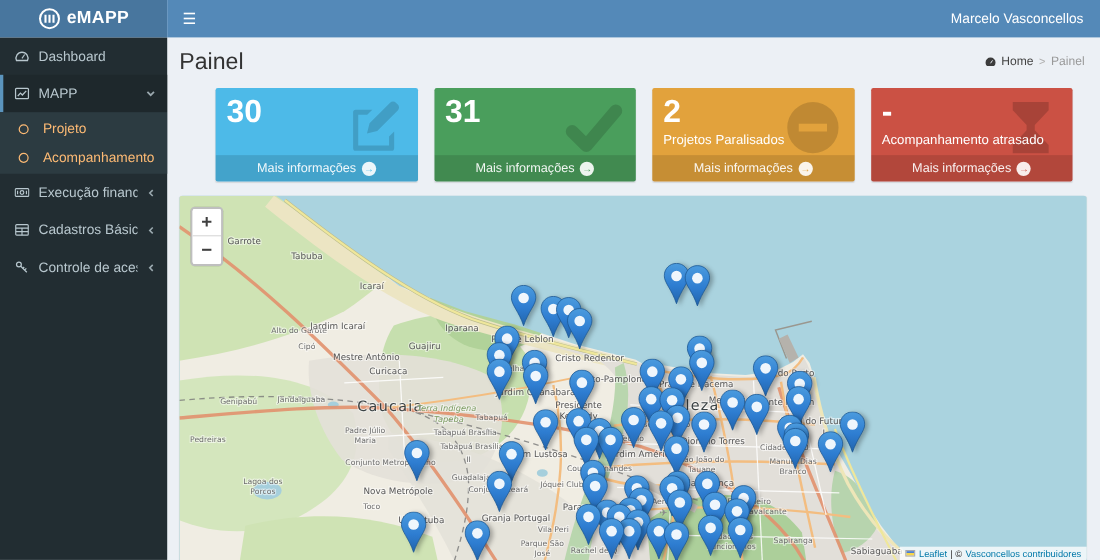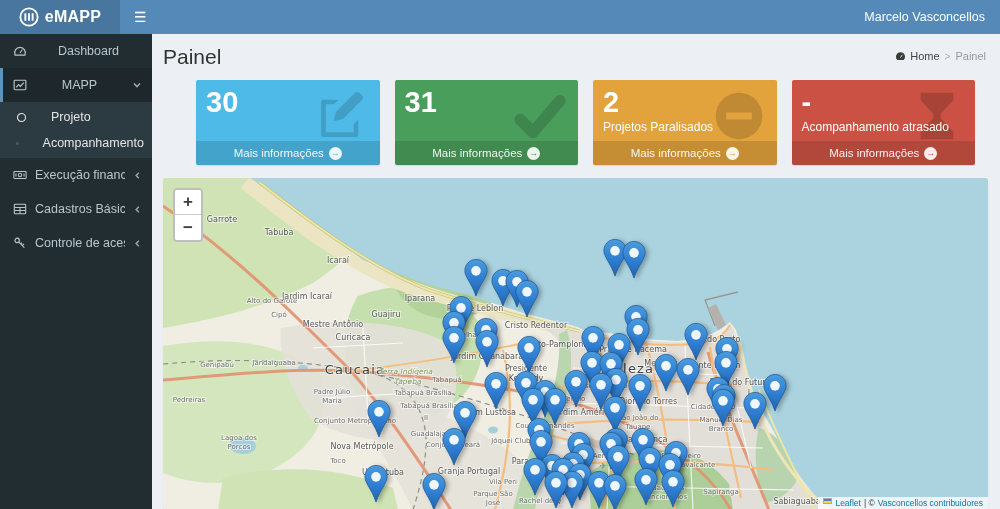--- a/index.html
+++ b/index.html
@@ -1,35 +1,35 @@
 <!DOCTYPE html>
 <html><head>
 <meta charset="utf-8">
 <style>
   * { margin:0; padding:0; box-sizing:border-box; }
   html,body { width:1000px; height:509px; overflow:hidden;
     font-family:"Liberation Sans","DejaVu Sans",sans-serif; background:#ecf0f5; }
 
   
   .main-header { position:absolute; top:0; left:0; width:1000px; height:34px; z-index:50; display:flex; }
-  .logo { width:120px; height:34px; background:#48769e; color:#fff; display:flex; align-items:center; justify-content:center; gap:6px; font-size:16px; font-weight:bold; letter-spacing:.3px; }
+  .logo { width:152px; height:34px; background:#48769e; color:#fff; display:flex; align-items:center; justify-content:center; gap:6px; font-size:16px; font-weight:bold; letter-spacing:.3px; }
   .navbar { flex:1; height:34px; background:#5489b8; display:flex; align-items:center; color:#fff; }
   .hamburger { padding:0 14px; height:34px; display:flex; align-items:center; font-size:14px; color:#fff; cursor:pointer; }
   .nav-spacer { flex:1; }
   .nav-user { font-size:12.5px; padding:0 15px; }
 
   
   .sidebar { position:absolute; top:34px; left:0; bottom:0; width:152px; background:#222d32; z-index:40; }
   .sidebar-header { font-size:9.5px; color:#8d989e; padding:9px 10px 7px; letter-spacing:.4px; }
   .side-item { display:flex; align-items:center; gap:8px; padding:10px 10px; font-size:12.5px; color:#b8c7ce; cursor:pointer; border-left:3px solid transparent; }
   .side-item svg { flex:none; }
-  .side-item .lab { flex:1; white-space:nowrap; overflow:hidden;text-align:center; }
+  .side-item .lab { flex:1; white-space:nowrap; overflow:hidden; }
   .side-item.active { background:#1e282c; border-left-color:#5b94bd; }
   .submenu { background:#2c3b41; padding:2px 0; }
-  .sub-item { display:flex; align-items:center; gap:24px; padding:6px 8px 6px 16px; font-size:12.5px; color:#e5e5e5; cursor:pointer; }
+  .sub-item { display:flex; align-items:center; gap:12px; padding:6px 8px 6px 16px; font-size:12.5px; color:#fdba74; cursor:pointer; }
   .chev { opacity:.8; }
 
   
   .content { position:absolute; left:152px; top:34px; right:0; bottom:0; background:#ecf0f5; }
   .content-header { position:relative; padding:11px 12px 9px 11px; }
   .page-title { font-size:21px; font-weight:400; color:#333; }
   .breadcrumb { position:absolute; right:14px; top:16px; font-size:11px; color:#999; display:flex; align-items:center; gap:5px; }
   .breadcrumb .home-link { color:#444; text-decoration:none; display:flex; align-items:center; gap:4px; cursor:pointer; }
   .breadcrumb .sep { color:#b0b0b0; font-size:10px; }
 
@@ -48,21 +48,21 @@
   .map-svg { position:absolute; inset:0; width:100%; height:100%; }
   .map-svg text { font-family:"DejaVu Sans","Liberation Sans",sans-serif; font-size:8px; fill:#575757; text-anchor:middle; paint-order:stroke; stroke:#ffffff; stroke-width:2px; stroke-opacity:.5; }
   .map-svg text.s { font-size:7px; fill:#6d6d6d; }
   .map-svg text.b { font-size:13px; fill:#3b4345; letter-spacing:1.2px; }
   .map-svg text.g { font-size:7.5px; font-style:italic; fill:#7d9d62; }
   .map-svg text.pl { font-size:9px; fill:#8a8a8a; stroke-width:0; }
   .marker { position:absolute; width:24px; height:38px; filter:drop-shadow(3px 1px 2px rgba(0,0,0,.28)); }
   .leaflet-ctl { position:absolute; top:10px; left:10px; width:30px; border:2px solid rgba(0,0,0,.25); border-radius:4px; overflow:hidden; z-index:600; background:#fff; }
   .zoom-btn { width:100%; height:25px; background:#fff; color:#404040; font-size:17px; font-weight:bold; display:flex; align-items:center; justify-content:center; cursor:pointer; }
   .zoom-btn:first-child { border-bottom:1px solid #ccc; }
-  .attribution { position:absolute; right:0; bottom:0; z-index:600; background:rgba(255,255,255,.78); font-size:8.5px; color:#333; padding:1px 5px 2px; display:flex; gap:3px; white-space:nowrap; }
+  .attribution { position:absolute; right:0; bottom:0; z-index:600; background:rgba(255,255,255,.78); font-size:8.5px; color:#333; padding:1px 5px 2px; display:flex; align-items:center; gap:3px; white-space:nowrap; }
   .attribution a { color:#0078a8; text-decoration:none; cursor:pointer; }
   .ua-flag { display:inline-block; width:9px; height:6px; background:linear-gradient(#4e7fd0 50%,#f7d648 50%); border:0.5px solid #aaa; }
 </style>
 </head>
 <body>
 
 <header class="main-header">
   <div class="logo">
     <svg width="20" height="20" viewBox="0 0 22 22">
         <circle cx="11" cy="11" r="9.5" fill="none" stroke="#fff" stroke-width="2"></circle>

